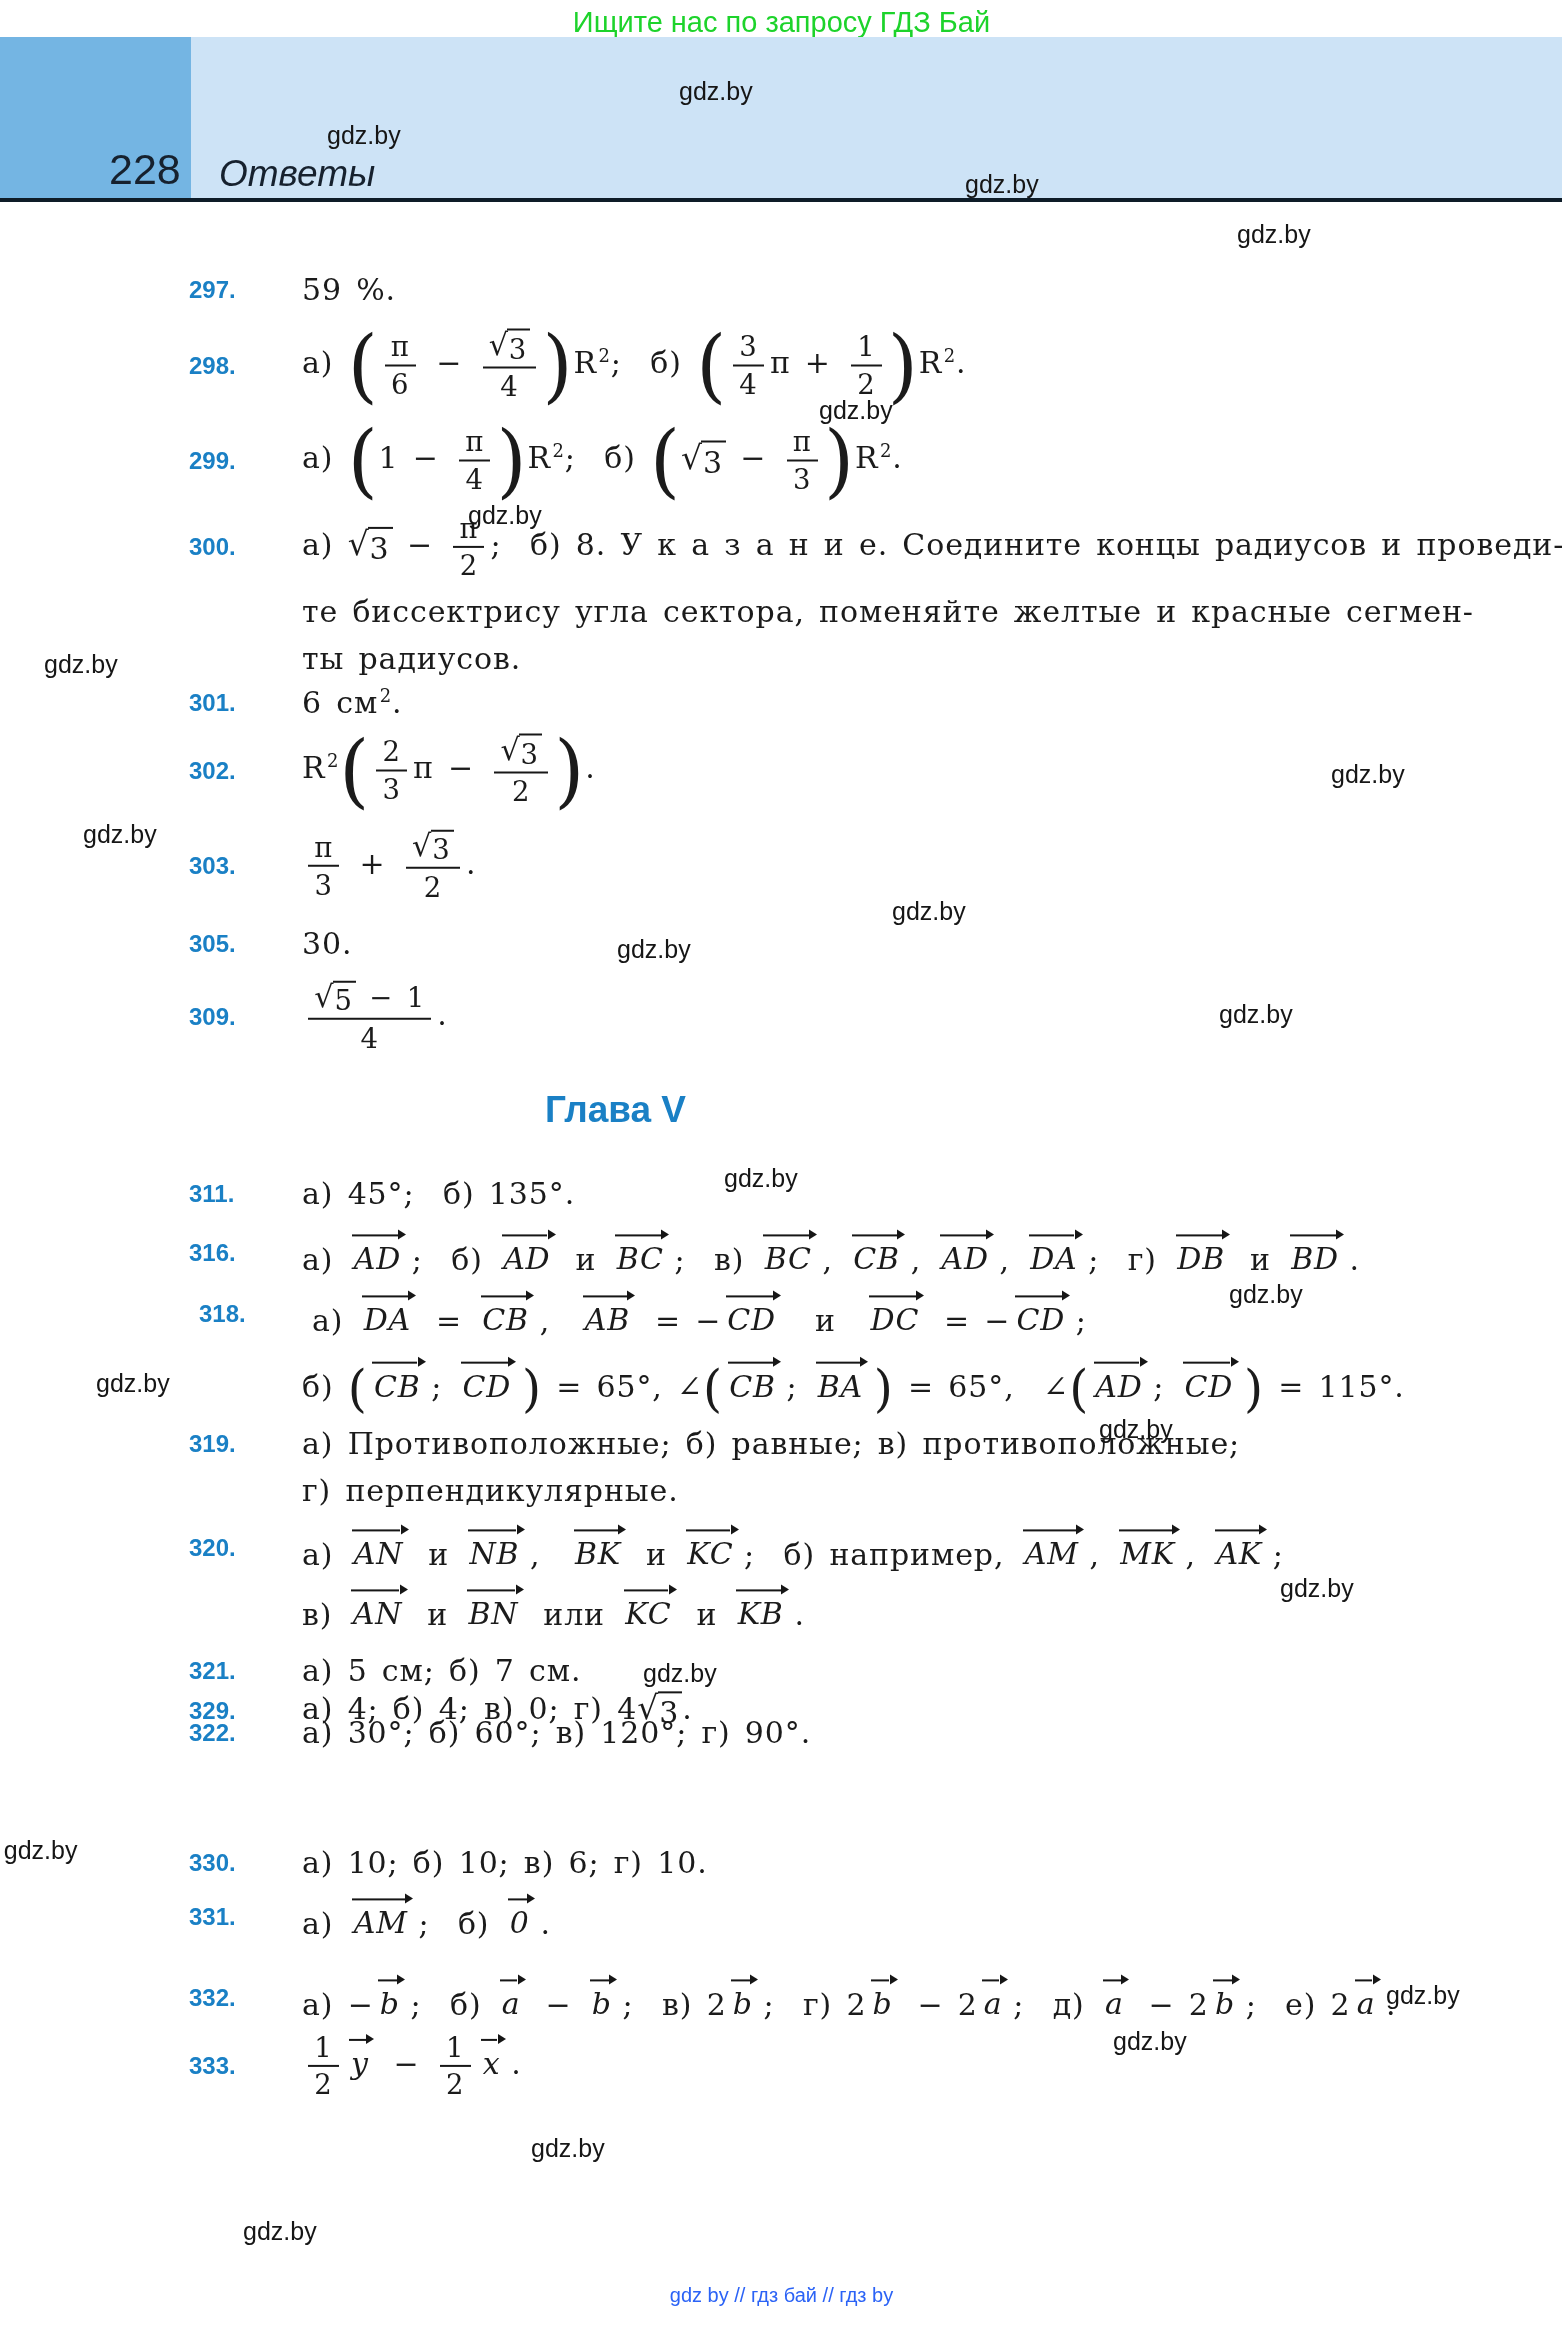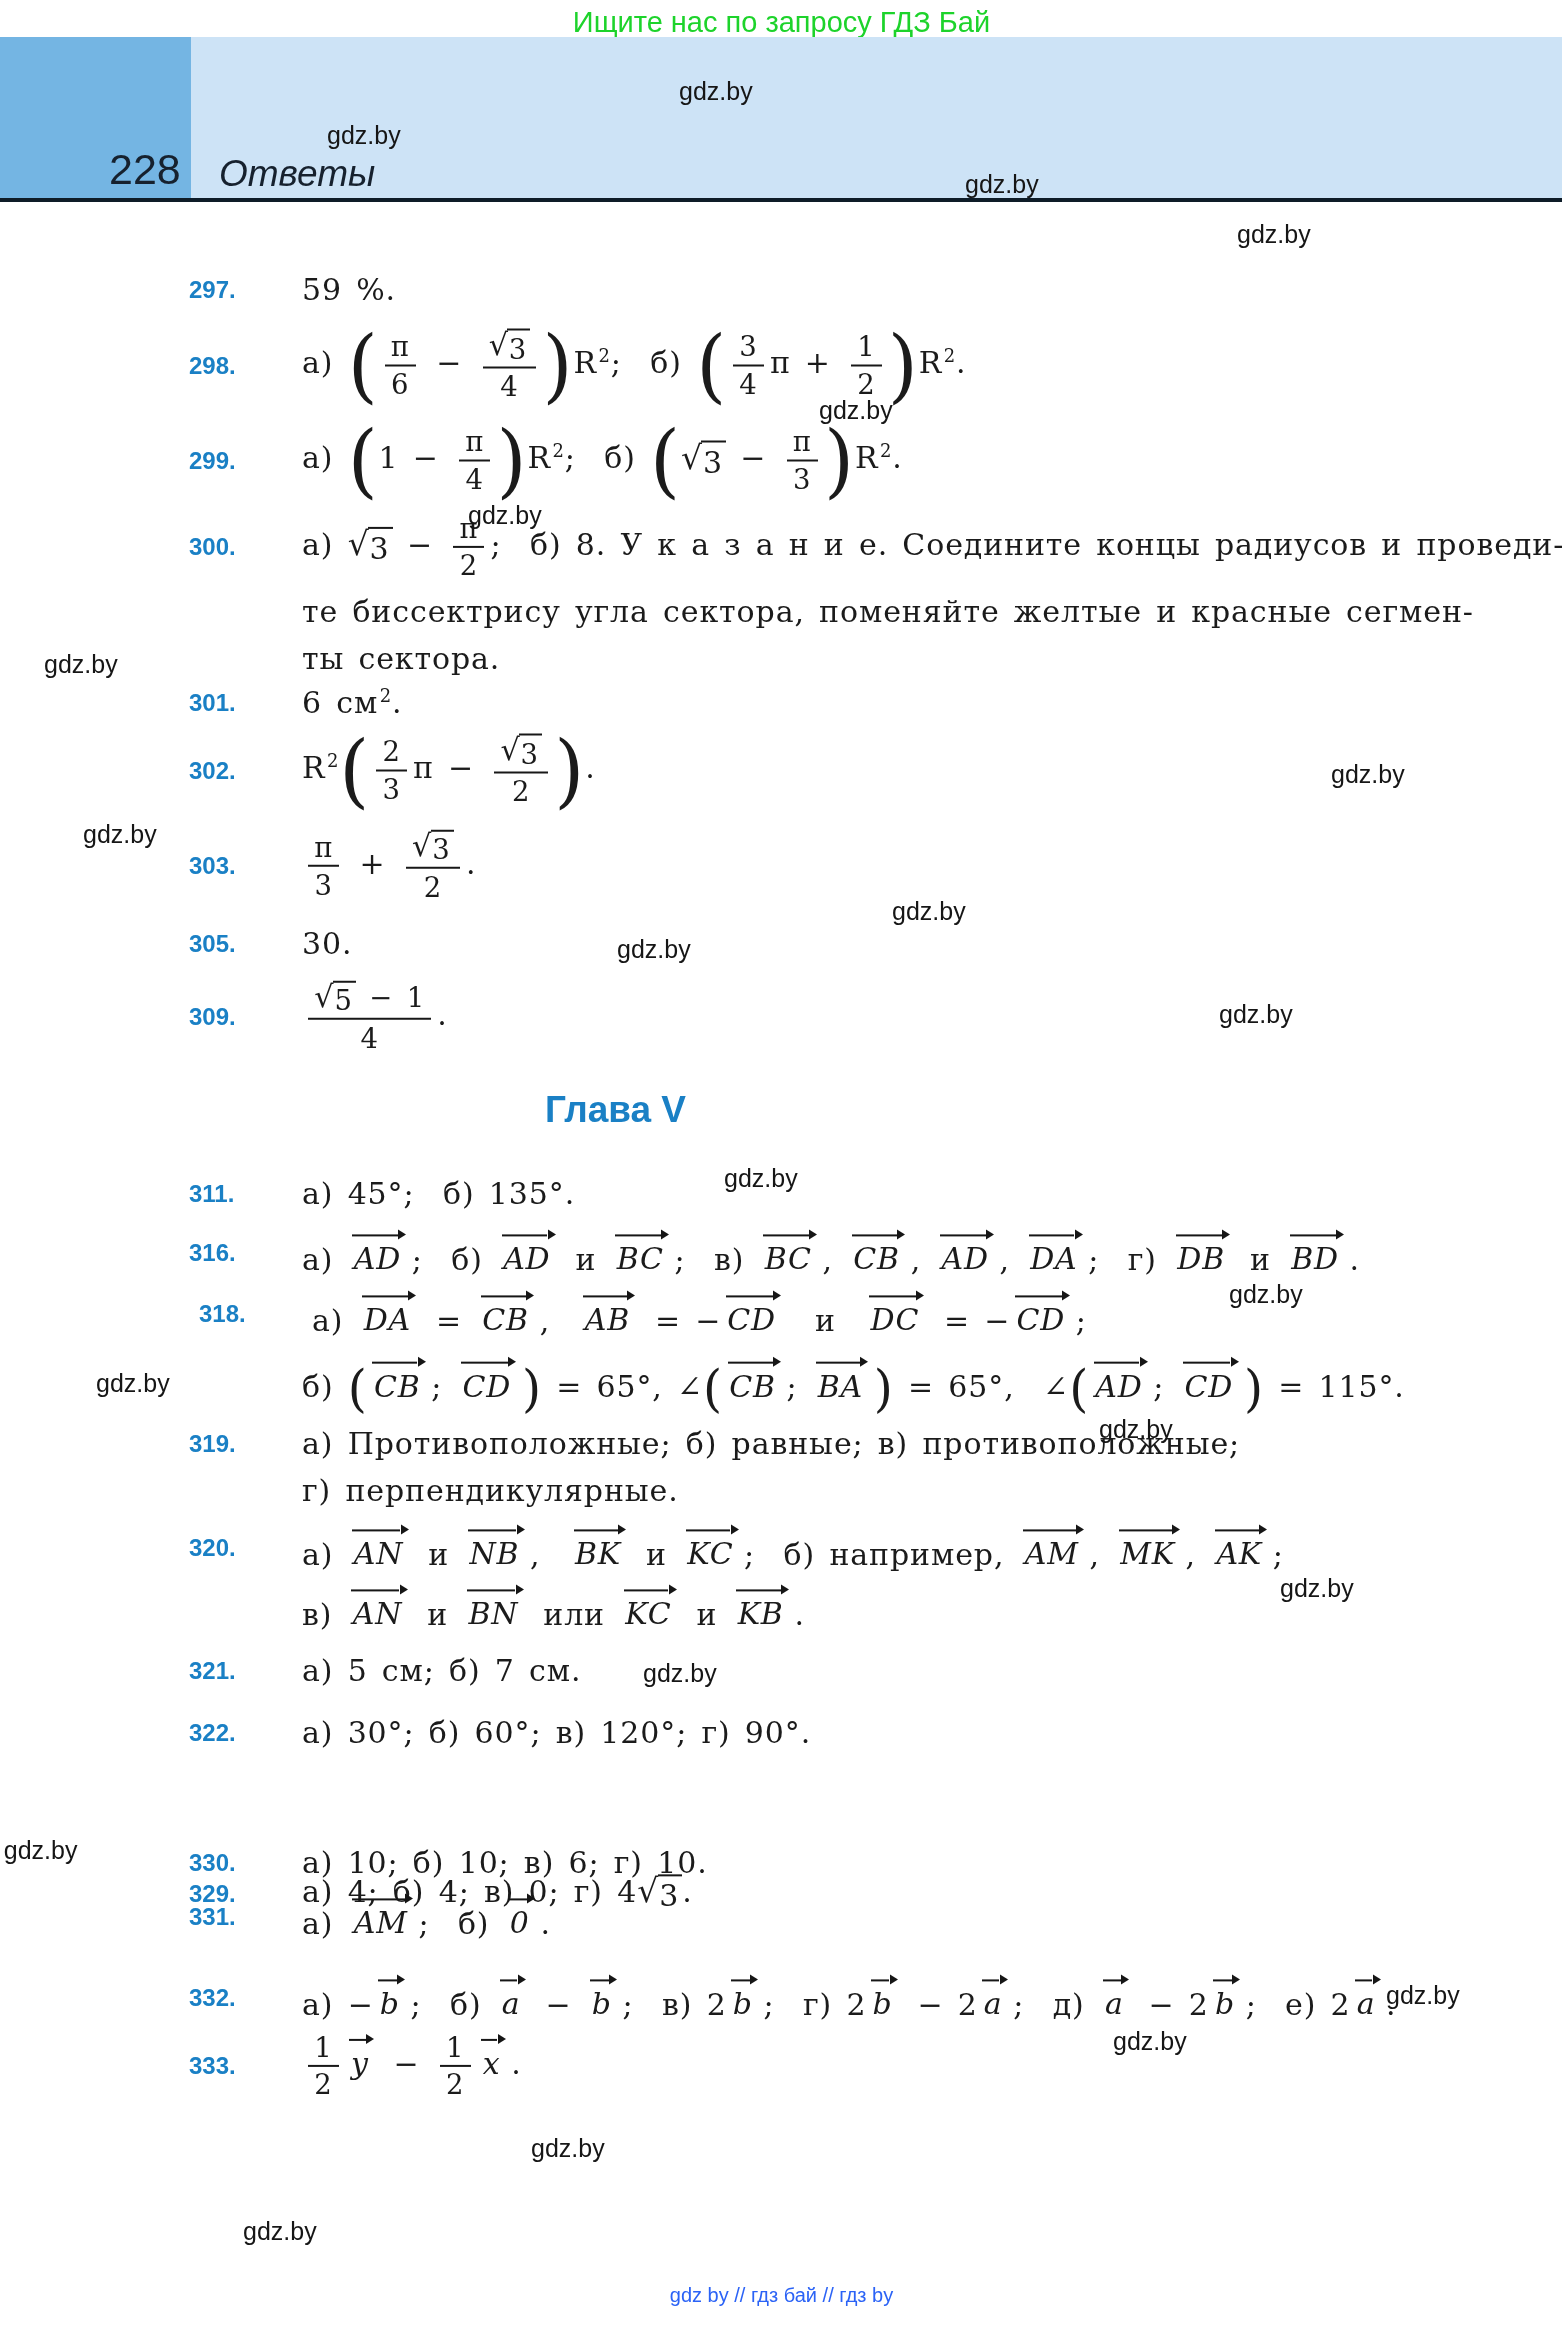--- a/index.html
+++ b/index.html
@@ -108,21 +108,21 @@
             <span class="fn"><span class="tt">π</span></span>
             <span class="fd"><span class="tt">2</span></span>
           </span><span class="tt">;  б) 8. У к а з а н и е. Соедините концы радиусов и проведи-</span></span>
       </div>
       <div class="prow" style="top: 611px;">
         <span class="pnum"></span>
         <span class="pcontent" style="display: inline-block;"><span class="tt">те биссектрису угла сектора, поменяйте желтые и красные сегмен-</span></span>
       </div>
       <div class="prow" style="top: 658px;">
         <span class="pnum"></span>
-        <span class="pcontent" style="display: inline-block;"><span class="tt">ты сектора.</span></span>
+        <span class="pcontent" style="display: inline-block;"><span class="tt">ты радиусов.</span></span>
       </div>
       <div class="prow" style="top: 702px;">
         <span class="pnum">301.</span>
         <span class="pcontent" style="display: inline-block;"><span class="tt">6 см</span><span class="sup">2</span><span class="tt">.</span></span>
       </div>
       <div class="prow" style="top: 770px;">
         <span class="pnum">302.</span>
         <span class="pcontent" style="display: inline-block;"><span class="tt">R</span><span class="sup">2</span><span class="bp big">(</span><span class="frac">
             <span class="fn"><span class="tt">2</span></span>
             <span class="fd"><span class="tt">3</span></span>
@@ -194,21 +194,21 @@
         <span class="pcontent" style="display: inline-block;"><span class="tt">в) </span><span class="vec">AN</span><span class="tt"> и </span><span class="vec">BN</span><span class="tt"> или </span><span class="vec">KC</span><span class="tt"> и </span><span class="vec">KB</span><span class="tt">.</span></span>
       </div>
       <div class="prow" style="top: 1670px;">
         <span class="pnum">321.</span>
         <span class="pcontent" style="display: inline-block;"><span class="tt">а) 5 см; б) 7 см.</span></span>
       </div>
       <div class="prow" style="top: 1732px;">
         <span class="pnum">322.</span>
         <span class="pcontent" style="display: inline-block;"><span class="tt">а) 30°; б) 60°; в) 120°; г) 90°.</span></span>
       </div>
-      <div class="prow" style="top: 1894px;">
+      <div class="prow" style="top: 1711px;">
         <span class="pnum">329.</span>
         <span class="pcontent" style="display: inline-block;"><span class="tt">а) 4; б) 4; в) 0; г) 4</span><span class="sqrt">
             <span class="sgn">√</span>
             <span class="rad">3</span>
           </span><span class="tt">.</span></span>
       </div>
       <div class="prow" style="top: 1862px;">
         <span class="pnum">330.</span>
         <span class="pcontent" style="display: inline-block;"><span class="tt">а) 10; б) 10; в) 6; г) 10.</span></span>
       </div>

